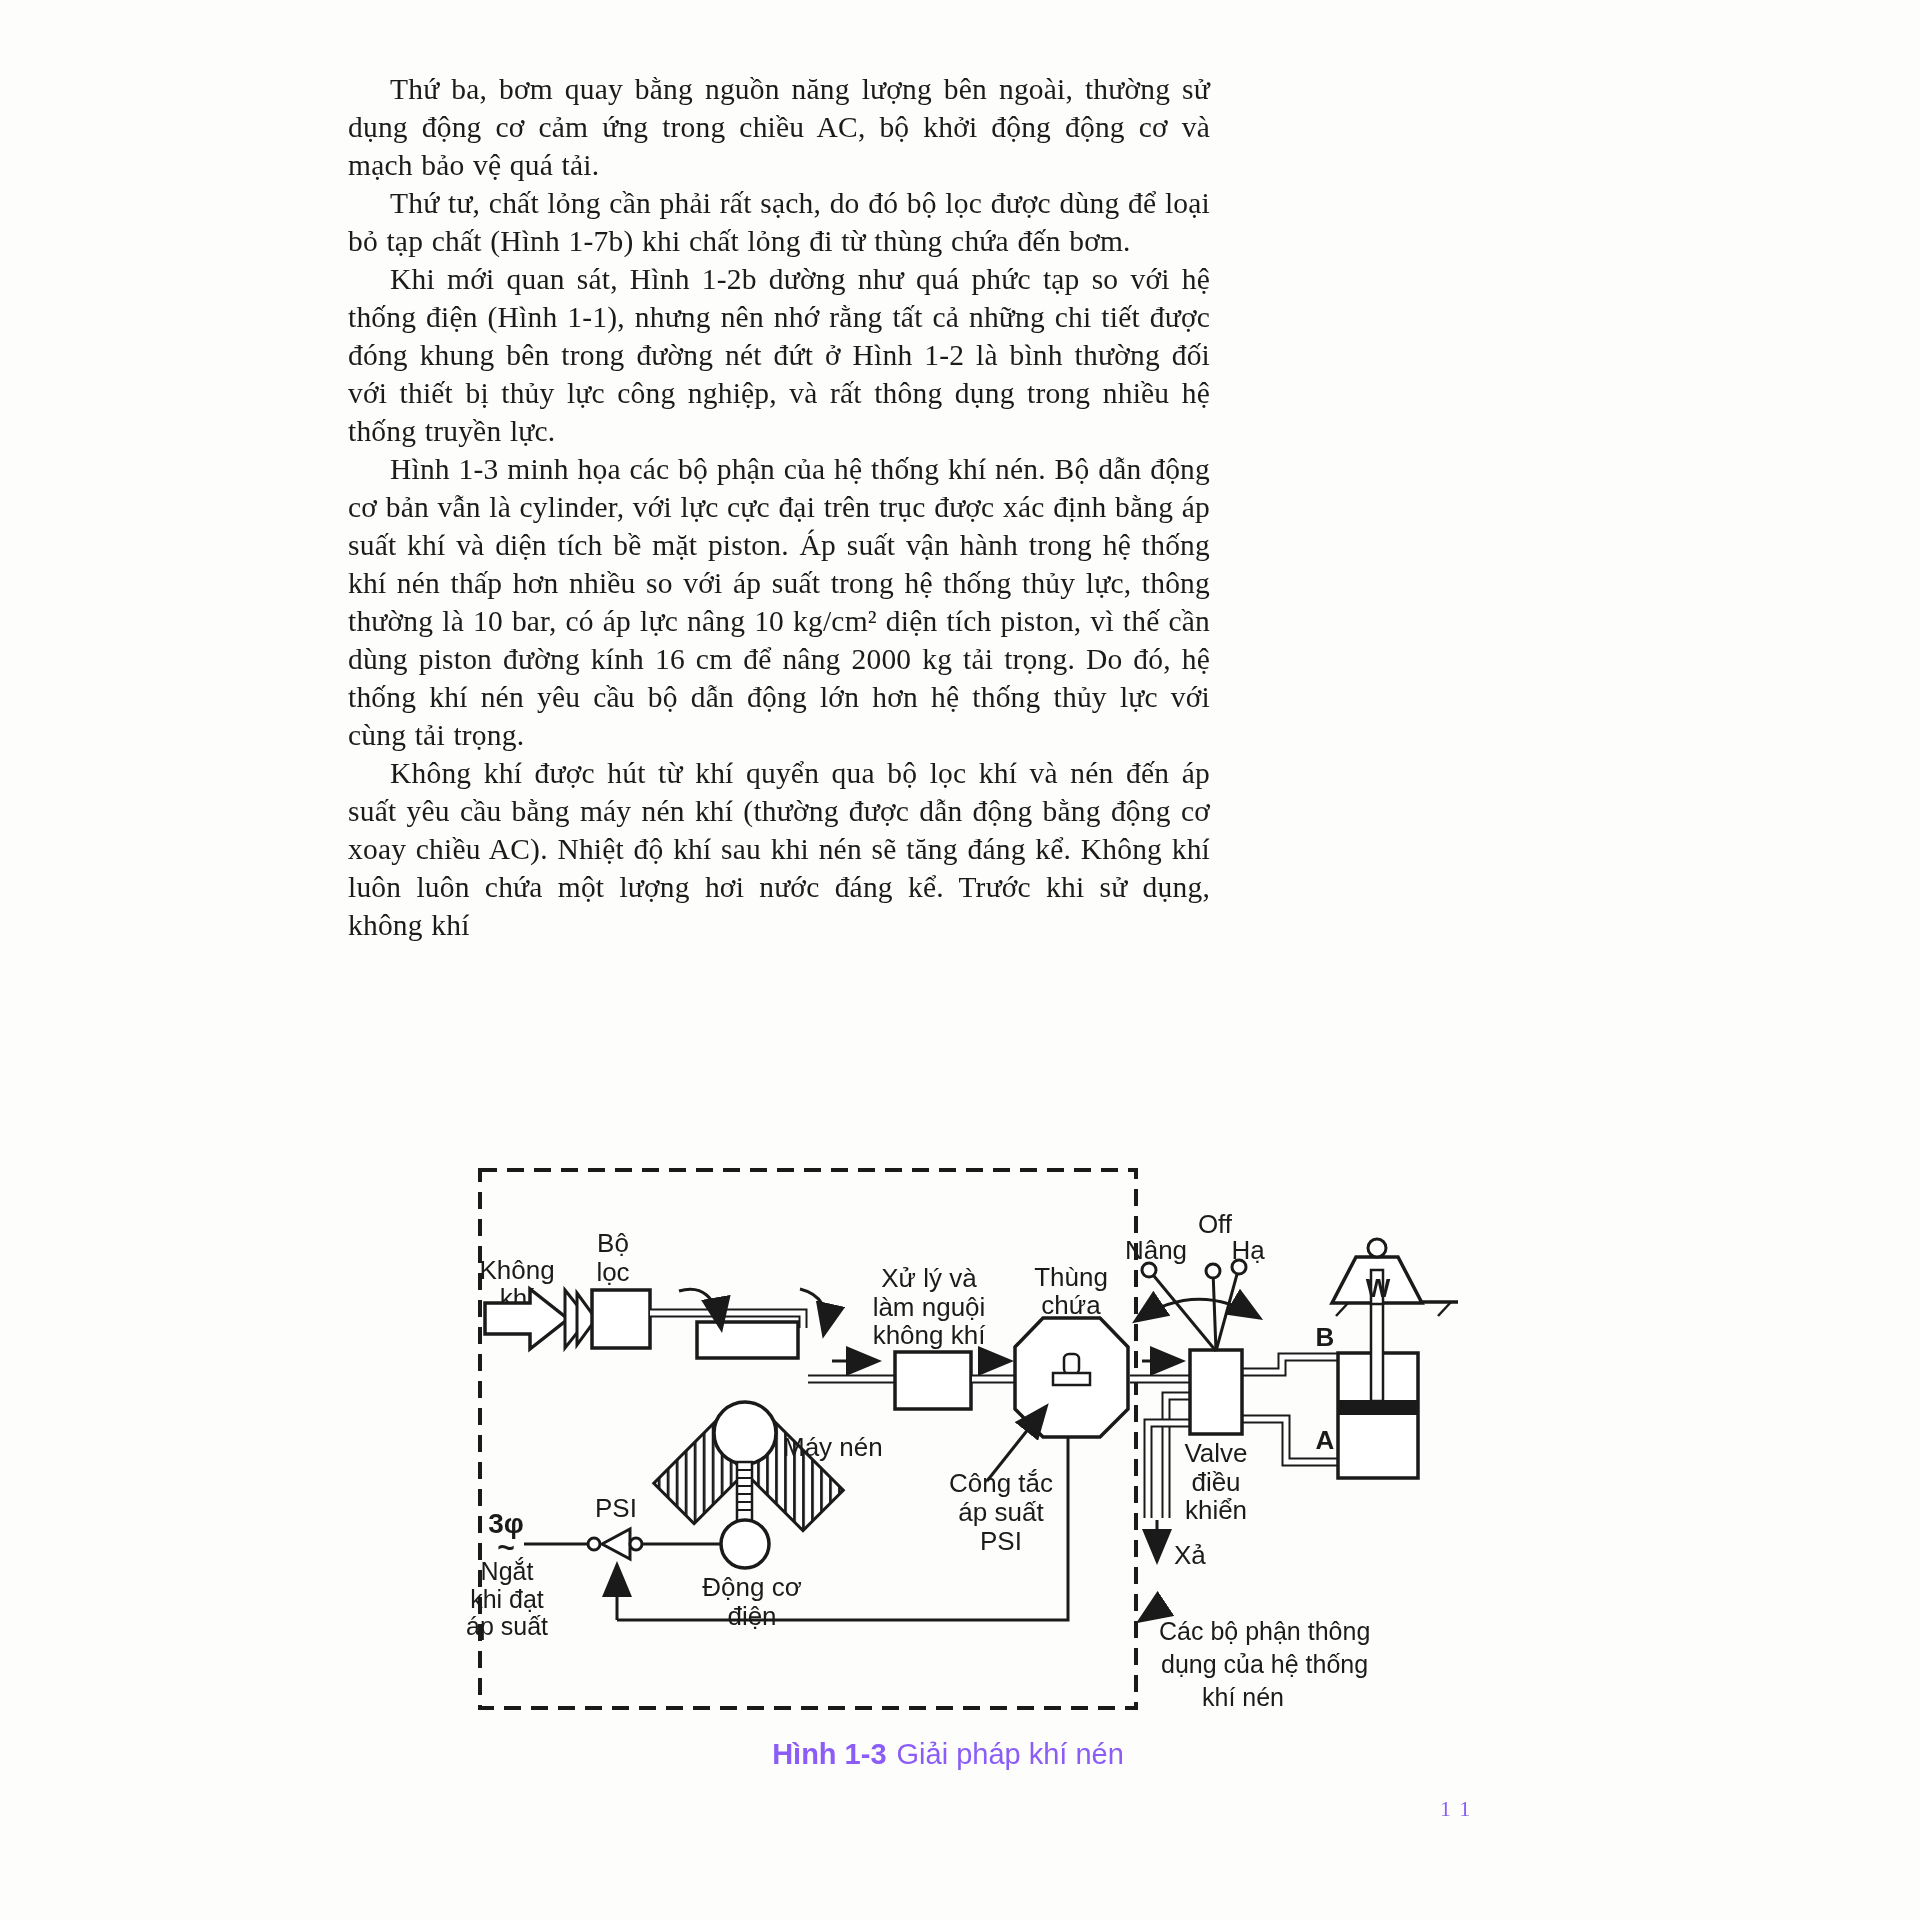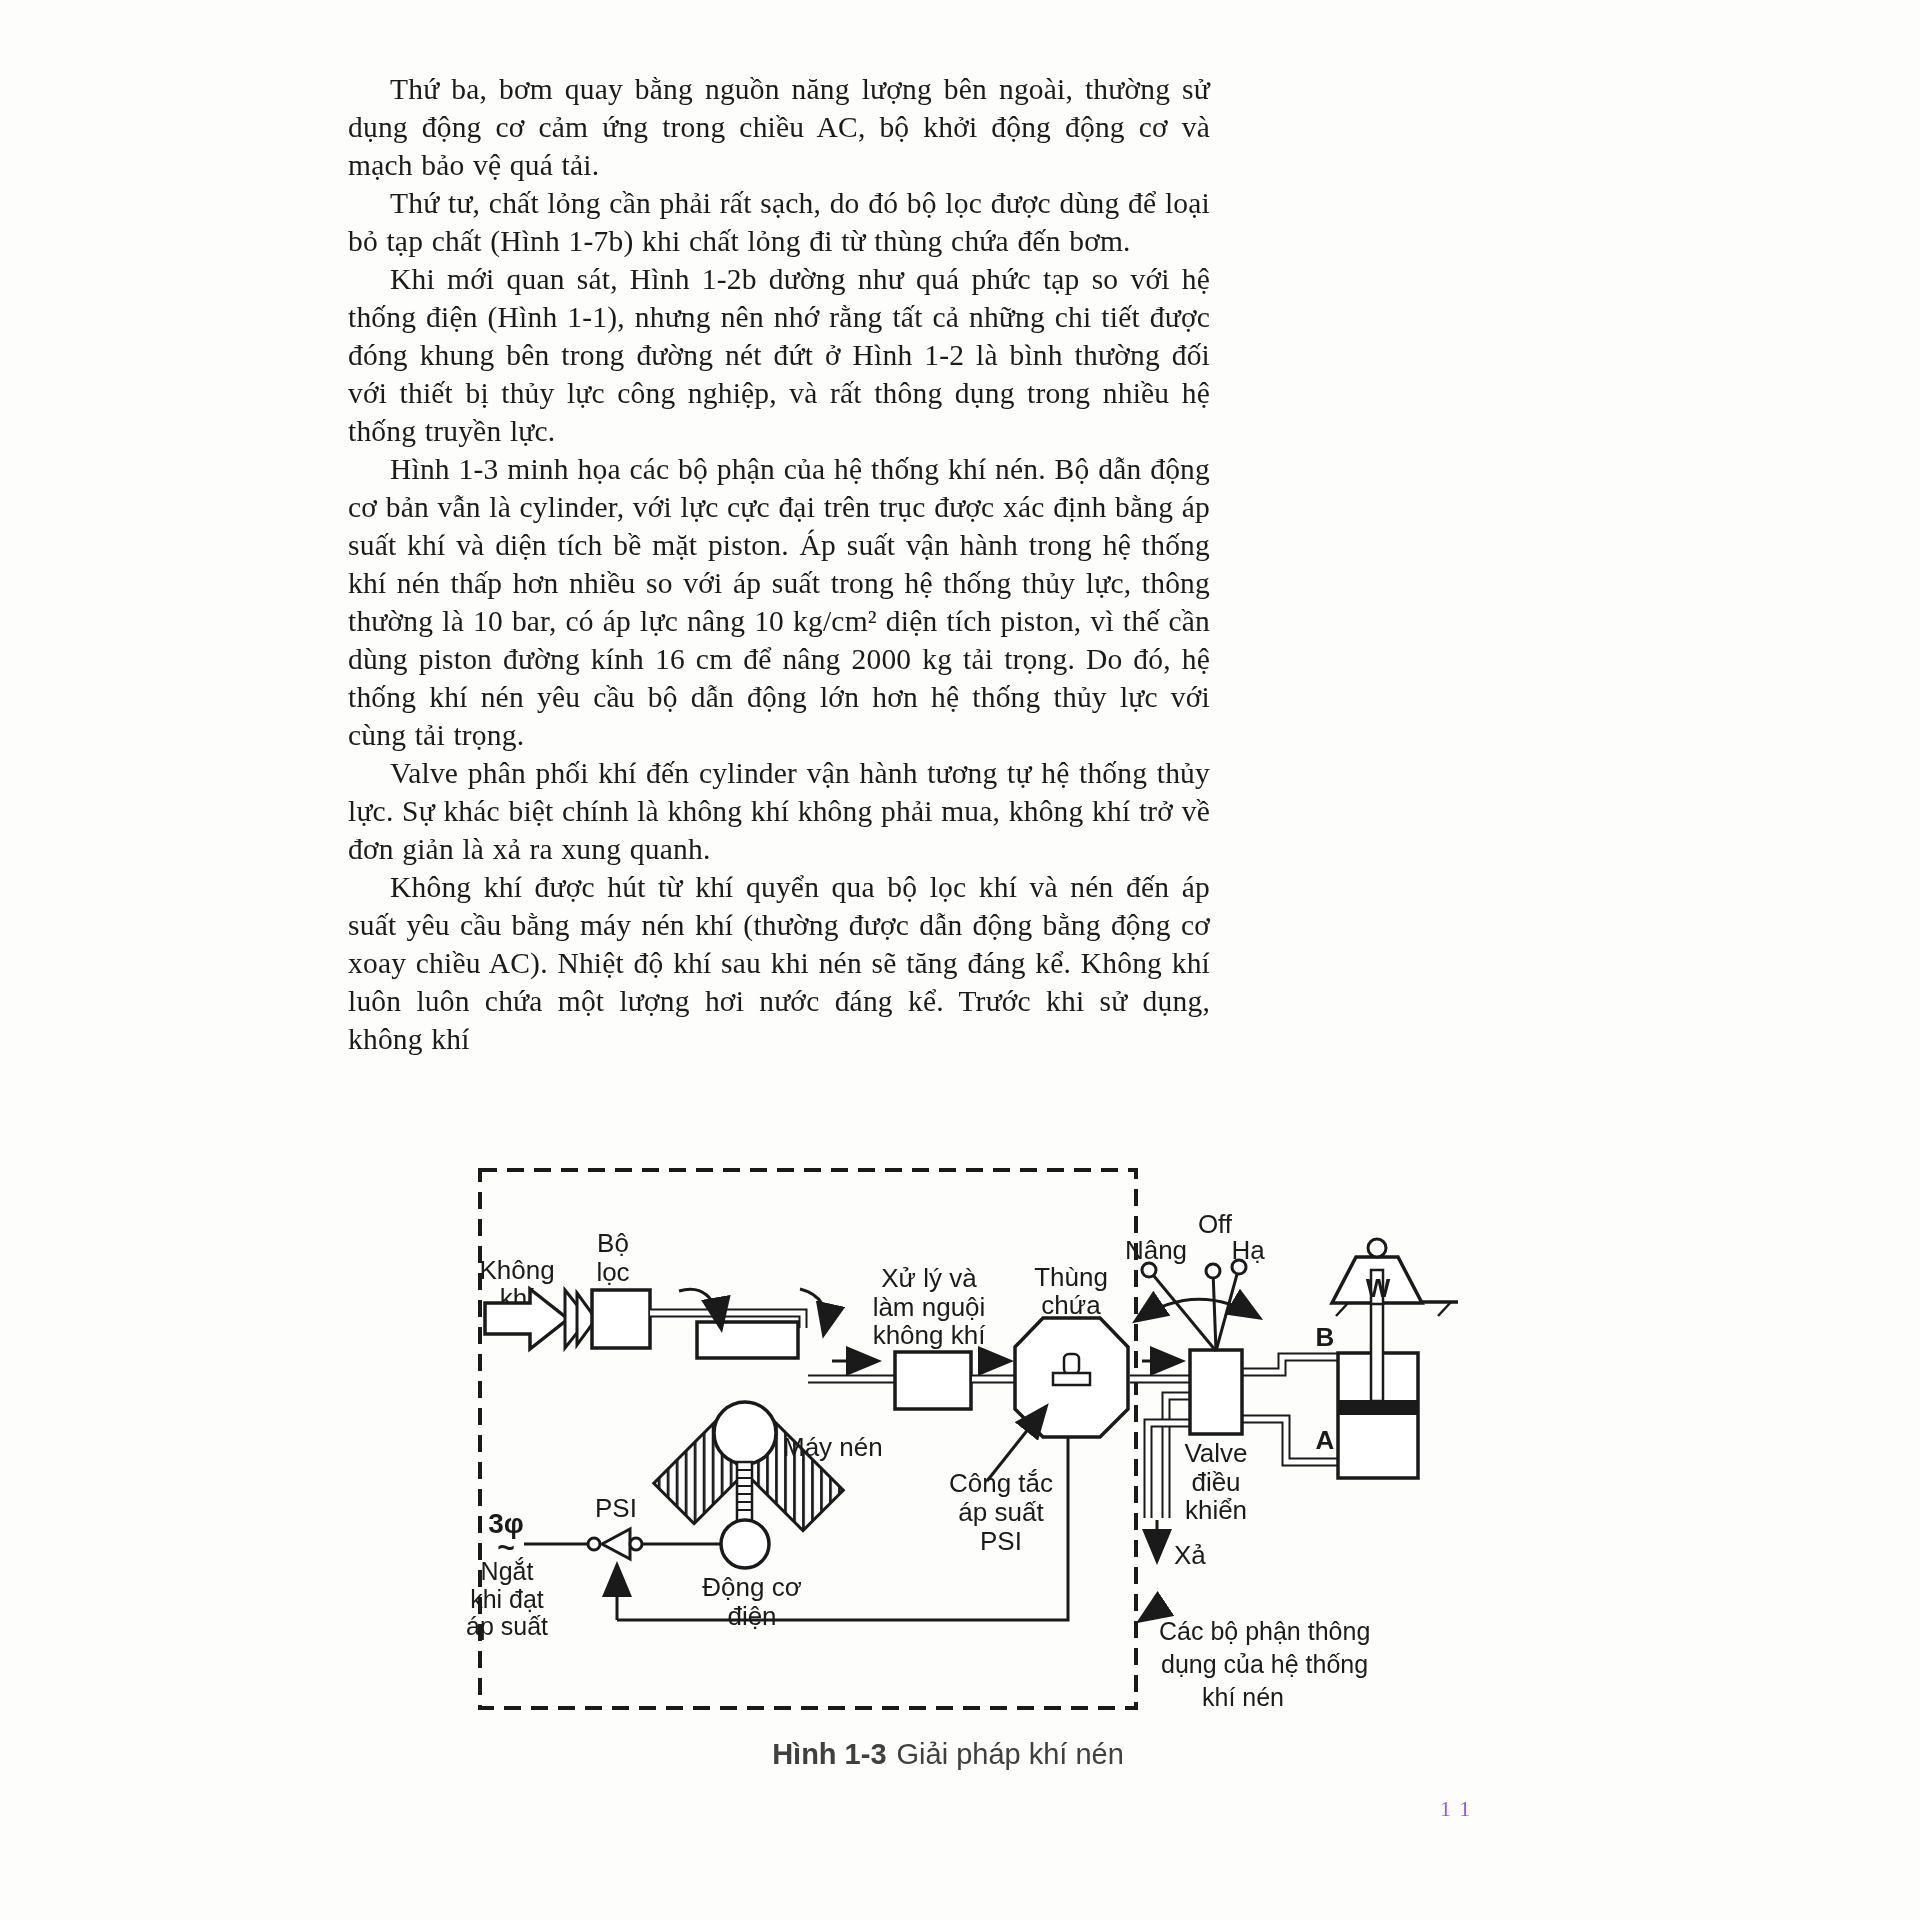--- a/index.html
+++ b/index.html
@@ -20,38 +20,37 @@
     font-weight:700;font-size:31px;letter-spacing:0.4px;
     margin:30px 0 22px 0;
   }
   .figure-wrap{position:absolute;left:380px;top:1140px;width:1180px;height:596px;}
   .dlbl{font-family:"Liberation Sans", sans-serif;font-size:26px;fill:#1b1b1b;}
   .mid{text-anchor:middle;}
   .lbl-b{font-weight:bold;}
   .sm{font-size:25px;}
   .caption{
     position:absolute;left:380px;top:1738px;width:1136px;text-align:center;
-    font-family:"Liberation Sans", sans-serif;font-size:29px;color:#404040;
+    font-family:"Liberation Sans", sans-serif;font-size:29px;color:#8b5cf6;
   }
   .caption .cap-bold{font-weight:700;}
   .caption .cap-rest{margin-left:10px;}
   .pagenum{
     position:absolute;left:1440px;top:1796px;
     font-size:22px;letter-spacing:9px;color:#8b5cf6;
   }
 </style>
 </head>
 <body>
 
 <div class="text-block">
   <p>Thứ ba, bơm quay bằng nguồn năng lượng bên ngoài, thường sử dụng động cơ cảm ứng trong chiều AC, bộ khởi động động cơ và mạch bảo vệ quá tải.</p>
   <p>Thứ tư, chất lỏng cần phải rất sạch, do đó bộ lọc được dùng để loại bỏ tạp chất (Hình 1-7b) khi chất lỏng đi từ thùng chứa đến bơm.</p>
   <p>Khi mới quan sát, Hình 1-2b dường như quá phức tạp so với hệ thống điện (Hình 1-1), nhưng nên nhớ rằng tất cả những chi tiết được đóng khung bên trong đường nét đứt ở Hình 1-2 là bình thường đối với thiết bị thủy lực công nghiệp, và rất thông dụng trong nhiều hệ thống truyền lực.</p>
   <p>Hình 1-3 minh họa các bộ phận của hệ thống khí nén. Bộ dẫn động cơ bản vẫn là cylinder, với lực cực đại trên trục được xác định bằng áp suất khí và diện tích bề mặt piston. Áp suất vận hành trong hệ thống khí nén thấp hơn nhiều so với áp suất trong hệ thống thủy lực, thông thường là 10 bar, có áp lực nâng 10 kg/cm² diện tích piston, vì thế cần dùng piston đường kính 16 cm để nâng 2000 kg tải trọng. Do đó, hệ thống khí nén yêu cầu bộ dẫn động lớn hơn hệ thống thủy lực với cùng tải trọng.</p>
-  <p>Valve phân phối khí đến cylinder vận hành tương tự hệ thống thủy lực. Sự khác biệt chính là không khí không phải mua, không khí trở về đơn giản là xả ra xung quanh.</p>
   <p>Không khí được hút từ khí quyển qua bộ lọc khí và nén đến áp suất yêu cầu bằng máy nén khí (thường được dẫn động bằng động cơ xoay chiều AC). Nhiệt độ khí sau khi nén sẽ tăng đáng kể. Không khí luôn luôn chứa một lượng hơi nước đáng kể. Trước khi sử dụng, không khí</p>
 </div>
 
 <div class="figure-wrap">
 <svg width="1180" height="596" viewBox="0 0 1180 596">
   <defs>
     <marker id="ah" viewBox="0 0 12 10" refX="10" refY="5" markerWidth="12" markerHeight="10" orient="auto-start-reverse">
       <path d="M0,0 L12,5 L0,10 Z" fill="#1a1a1a"></path>
     </marker>
     <pattern id="hatchL" width="9" height="9" patternUnits="userSpaceOnUse" patternTransform="rotate(45)">

